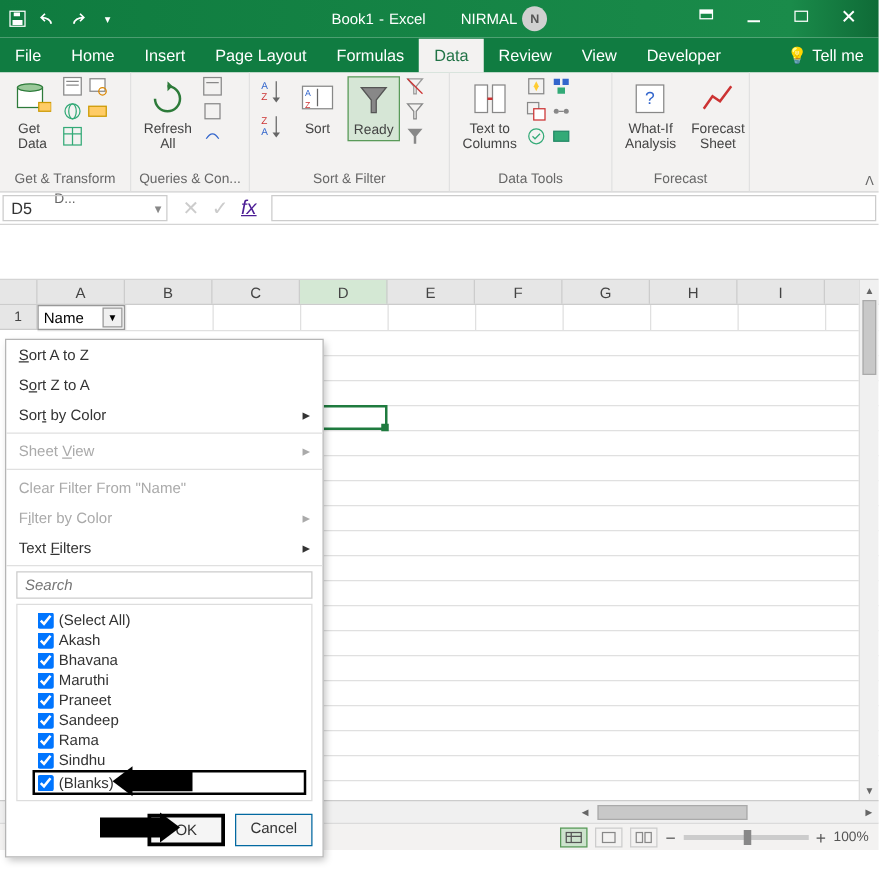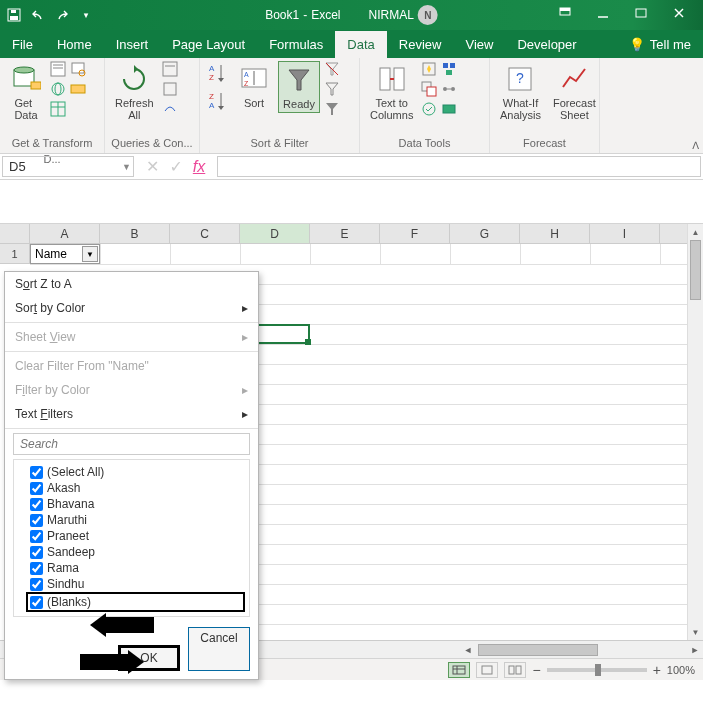--- a/index.html
+++ b/index.html
@@ -72,21 +72,21 @@
 .fp-item { padding: 5px 10px; cursor: pointer; display: flex; align-items: center; justify-content: space-between; }
 .fp-item.disabled { color: #aaa; cursor: default; }
 .fp-sep { height: 1px; background: #e0e0e0; margin: 2px 0; }
 .fp-search { margin: 4px 8px; }
 .fp-search input { width: 100%; padding: 3px 6px; border: 1px solid #ccc; font-size: 12px; font-style: italic; color: #888; }
 .fp-list { margin: 2px 8px; border: 1px solid #ddd; padding: 4px; max-height: 170px; overflow: auto; }
 .fp-check { display: flex; align-items: center; gap: 4px; padding: 1px 0 1px 12px; font-size: 12px; }
 .fp-check input { cursor: pointer; }
 .fp-buttons { display: flex; justify-content: flex-end; gap: 8px; padding: 8px; }
 .fp-btn { min-width: 62px; padding: 3px 8px; border: 1px solid #0369a1; background: #f5f5f5; font-size: 12px; cursor: pointer; text-align: center; }
-.fp-btn.ok { border: 3px solid #000; margin-top: 18px; }
+.fp-btn.ok { border: 3px solid #000; }
 
 
 .annot-arrow { position: absolute; background: #000; z-index: 200; }
 .annot-arrow.a1 { left: 104px; top: 617px; width: 50px; height: 16px; }
 .annot-arrow.a1::before { content:''; position:absolute; left:-14px; top:-4px; border-right:16px solid #000; border-top:12px solid transparent; border-bottom:12px solid transparent; }
 .annot-arrow.a2 { left: 80px; top: 654px; width: 50px; height: 16px; }
 .annot-arrow.a2::after { content:''; position:absolute; right:-14px; top:-4px; border-left:16px solid #000; border-top:12px solid transparent; border-bottom:12px solid transparent; }
 
 
 .hscroll-row { height: 18px; border-top:1px solid #ccc; display:flex; align-items:center; background:#f0f0f0; position:relative;}
@@ -420,21 +420,21 @@
 </div>
 
 <div class="formula-row">
   <div class="name-box">
     <span>D5</span>
     <span class="dd">▼</span>
   </div>
   <div class="fx-icons">
     <span style="color:#ccc;">✕</span>
     <span style="color:#ccc;">✓</span>
-    <span style="font-style:italic;color:#ec4899;text-decoration:underline;">fx</span>
+    <span style="font-style:italic;color:#4c1d95;text-decoration:underline;">fx</span>
   </div>
   <div class="formula-bar"></div>
 </div>
 <div class="formula-spacer"></div>
 
 <div class="grid-wrap">
   <div class="grid">
     <div class="col-headers">
       <div class="corner"></div>
       <div class="col-h">A</div>
@@ -493,20 +493,23 @@
   <div class="vscroll">
     <div class="arrow">▲</div>
     <div class="track">
         <div class="thumb"></div>
       </div>
     <div class="arrow" style="position:absolute;bottom:0;left:0;right:0;">▼</div>
   </div>
 </div>
 
 <div class="filter-popup">
+  <div class="fp-item">
+      <span><u>S</u><span>ort A to Z</span></span>
+    </div>
   <div class="fp-item">
       <span>S<u>o</u>rt Z to A</span>
     </div>
   <div class="fp-item">
       <span>Sor<u>t</u> by Color</span>
       <span>▸</span>
     </div>
   <div class="fp-sep"></div>
   <div class="fp-item disabled">
       <span>Sheet <u>V</u>iew</span>

